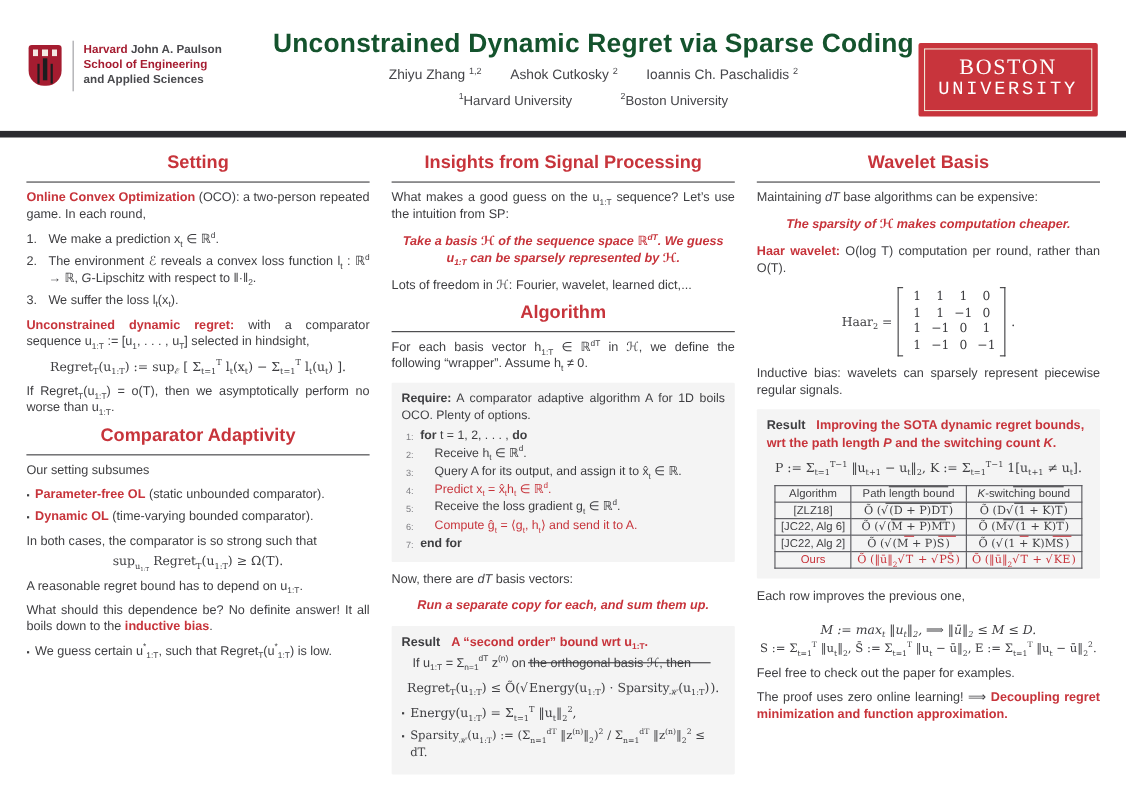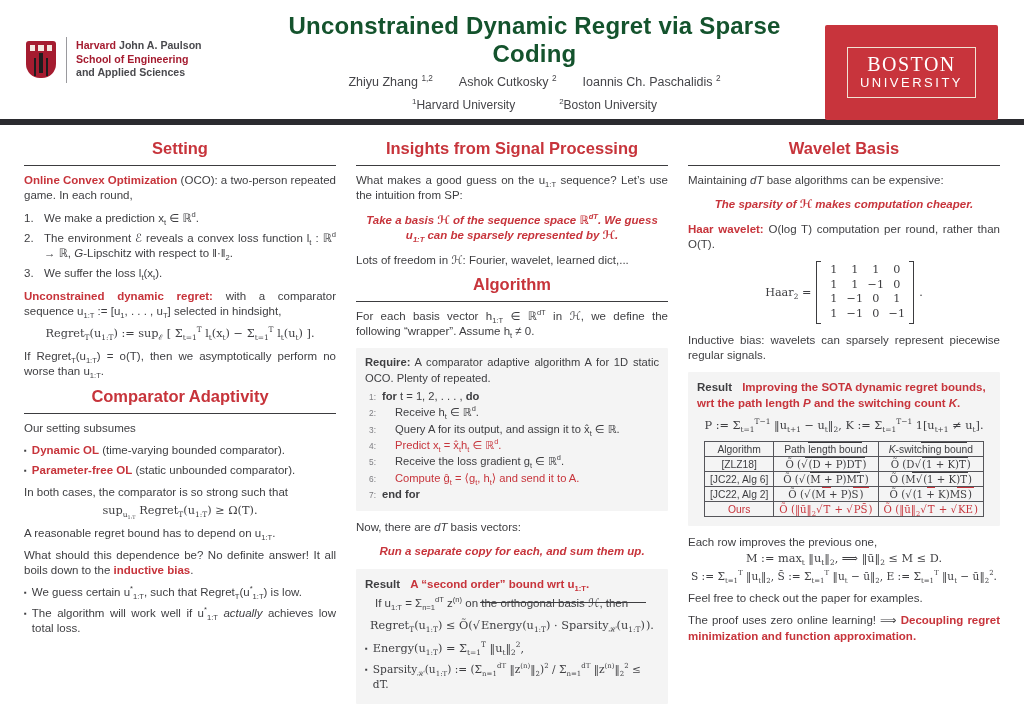--- a/index.html
+++ b/index.html
@@ -13,24 +13,24 @@
      background:repeating-linear-gradient(90deg,#f3e9e2 0 5px,#A51C30 5px 8.5px);}
   .shield::after{content:"";position:absolute;left:13px;top:12px;width:4px;height:20px;background:#1d1d1f;
      box-shadow:-6px 4px 0 -1px #1d1d1f,6px 4px 0 -1px #1d1d1f;}
   .hv-div{width:1px;height:46px;background:#9a9a9e;margin:0 9px 0 10px;flex:none;}
   .hv-txt{font-size:10.6px;line-height:1.3;color:#4a4a4e;font-weight:bold;}
   .crimson{color:#A51C30;}
   .title-block{flex:1;text-align:center;padding-top:2px;}
   .title{font-size:24px;font-weight:bold;color:#14532d;margin:2px 0 7px;letter-spacing:.2px;}
   .authors{font-size:12.5px;color:#454549;display:flex;justify-content:center;gap:26px;}
   .affils{font-size:12px;color:#454549;display:flex;justify-content:center;gap:44px;margin-top:9px;}
-  .bu{flex:none;background:#C8343C;padding:22px;border-radius:2px;margin-top:26px;}
+  .bu{flex:none;background:#C8343C;padding:5px;border-radius:2px;margin-top:26px;}
   .bu-in{border:1.4px solid #f1e3d3;padding:5px 12px 7px;text-align:center;}
   .bu1{font-family:"Liberation Serif","DejaVu Serif",serif;color:#fff;font-size:20px;letter-spacing:1.5px;line-height:1.1;}
-  .bu2{font-family:Liberation Sans, sans-serif;color:#fff;font-size:13px;letter-spacing:2.5px;line-height:1.2;}
+  .bu2{font-family:Liberation Mono, monospace;color:#fff;font-size:17px;letter-spacing:2.5px;line-height:1.2;}
   .bar{height:6px;background:#2b2b2f;}
   
   .cols{display:flex;gap:20px;padding:8px 24px 0;box-sizing:border-box;}
   .col{flex:1;min-width:0;}
   .sect{border-bottom:1.5px solid #3c3c3f;margin:6px 0 7px;}
   .sect h2{color:#C7343B;font-size:16.5px;font-weight:bold;text-align:center;margin:6px 0 7px;}
   p.t{font-size:11.5px;line-height:1.33;margin:7px 0;text-align:justify;}
   .red{color:#C7343B;font-weight:bold;}
   .center-red{color:#C7343B;font-weight:bold;font-size:11.5px;line-height:1.35;text-align:center;margin:9px 2px;font-style:italic;}
   .math{font-family:"DejaVu Serif","Liberation Serif",serif;font-size:11.3px;text-align:center;margin:7px 0;line-height:1.4;}
@@ -126,52 +126,49 @@
 
       <p class="t"><span class="red">Unconstrained dynamic regret:</span><span> with a comparator sequence u<sub>1:T</sub> := [u<sub>1</sub>, . . . , u<sub>T</sub>] selected in hindsight,</span></p>
       <div class="math">Regret<sub>T</sub>(u<sub>1:T</sub>) := sup<sub>ℰ</sub> [ Σ<sub>t=1</sub><sup>T</sup> l<sub>t</sub>(x<sub>t</sub>) − Σ<sub>t=1</sub><sup>T</sup> l<sub>t</sub>(u<sub>t</sub>) ].</div>
       <p class="t">If Regret<sub>T</sub>(u<sub>1:T</sub>) = o(T), then we asymptotically perform no worse than u<sub>1:T</sub>.</p>
 
       <div class="sect">
         <h2>Comparator Adaptivity</h2>
       </div>
       <p class="t">Our setting subsumes</p>
       <div class="item bitem">
+          <span><span class="red">Parameter-free OL</span><span> (static unbounded comparator).</span></span>
+        </div>
+      <div class="item bitem">
           <span><span class="red">Dynamic OL</span><span> (time-varying bounded comparator).</span></span>
-        </div>
-      <div class="item bitem">
-          <span><span class="red">Parameter-free OL</span><span> (static unbounded comparator).</span></span>
         </div>
       <p class="t" style="margin-bottom:2px;">In both cases, the comparator is so strong such that</p>
       <div class="math" style="margin-top:2px;">sup<sub>u<sub>1:T</sub></sub> Regret<sub>T</sub>(u<sub>1:T</sub>) ≥ Ω(T).</div>
       <p class="t" style="margin-top:2px;">A reasonable regret bound has to depend on u<sub>1:T</sub>.</p>
       <p class="t"><span>What should this dependence be? No definite answer! It all boils down to the </span><span class="red">inductive bias</span><span>.</span></p>
       <div class="item bitem">
           <span>We guess certain u<sup>*</sup><sub>1:T</sub>, such that Regret<sub>T</sub>(u<sup>*</sup><sub>1:T</sub>) is low.</span>
         </div>
-      <div class="item bitem">
-          <span>The algorithm will work well if u<sup>*</sup><sub>1:T</sub> <i>actually</i> achieves low total loss.</span>
-        </div>
     </section>
 
     <section class="col">
       <div class="sect">
         <h2>Insights from Signal Processing</h2>
       </div>
       <p class="t">What makes a good guess on the u<sub>1:T</sub> sequence? Let’s use the intuition from SP:</p>
       <div class="center-red">Take a basis ℋ of the sequence space ℝ<sup>dT</sup>. We guess u<sub>1:T</sub> can be sparsely represented by ℋ.</div>
       <p class="t">Lots of freedom in ℋ: Fourier, wavelet, learned dict,...</p>
 
       <div class="sect">
         <h2>Algorithm</h2>
       </div>
       <p class="t">For each basis vector h<sub>1:T</sub> ∈ ℝ<sup>dT</sup> in ℋ, we define the following “wrapper”. Assume h<sub>t</sub> ≠ 0.</p>
 
       <div class="gbox">
-        <p class="req"><b>Require:</b><span> A comparator adaptive algorithm A for 1D static OCO. Plenty of repeated.</span></p>
+        <p class="req"><b>Require:</b><span> A comparator adaptive algorithm A for 1D boils OCO. Plenty of options.</span></p>
         <div class="algline">
             <span class="lnum">1:</span>
             <span><b>for</b> t = 1, 2, . . . , <b>do</b></span>
           </div>
         <div class="algline">
             <span class="lnum">2:</span>
             <span class="ind">Receive h<sub>t</sub> ∈ ℝ<sup>d</sup>.</span>
           </div>
         <div class="algline">
             <span class="lnum">3:</span>
@@ -275,21 +272,21 @@
           </tr>
           <tr class="ours">
             <td>Ours</td>
             <td class="mth">Õ (‖ū‖<sub>2</sub><span class="sq">√<span class="ov">T</span></span> + <span class="sq">√<span class="ov">PS̄</span></span>)</td>
             <td class="mth">Õ (‖ū‖<sub>2</sub><span class="sq">√<span class="ov">T</span></span> + <span class="sq">√<span class="ov">KE</span></span>)</td>
           </tr>
         </tbody>
           </table>
       </div>
 
-      <p class="t" style="margin-bottom:1px;">Each row improves the previous one,</p>
-      <div class="math" style="margin:1px 0;">M := max<sub>t</sub> ‖u<sub>t</sub>‖<sub>2</sub>, ⟹ ‖ū‖<sub>2</sub> ≤ M ≤ D.</div>
+      <p class="t" style="margin-bottom:15px;">Each row improves the previous one,</p>
+      <div class="math" style="margin:1px 0;font-style:italic;">M := max<sub>t</sub> ‖u<sub>t</sub>‖<sub>2</sub>, ⟹ ‖ū‖<sub>2</sub> ≤ M ≤ D.</div>
       <div class="math" style="margin:2px 0;font-size:10.6px;">S := Σ<sub>t=1</sub><sup>T</sup> ‖u<sub>t</sub>‖<sub>2</sub>, S̄ := Σ<sub>t=1</sub><sup>T</sup> ‖u<sub>t</sub> − ū‖<sub>2</sub>, E := Σ<sub>t=1</sub><sup>T</sup> ‖u<sub>t</sub> − ū‖<sub>2</sub><sup>2</sup>.</div>
       <p class="t">Feel free to check out the paper for examples.</p>
       <p class="t"><span>The proof uses zero online learning! ⟹ </span><span class="red">Decoupling regret minimization and function approximation.</span></p>
     </section>
 
   </div>
 </div>
 
 </body></html>

